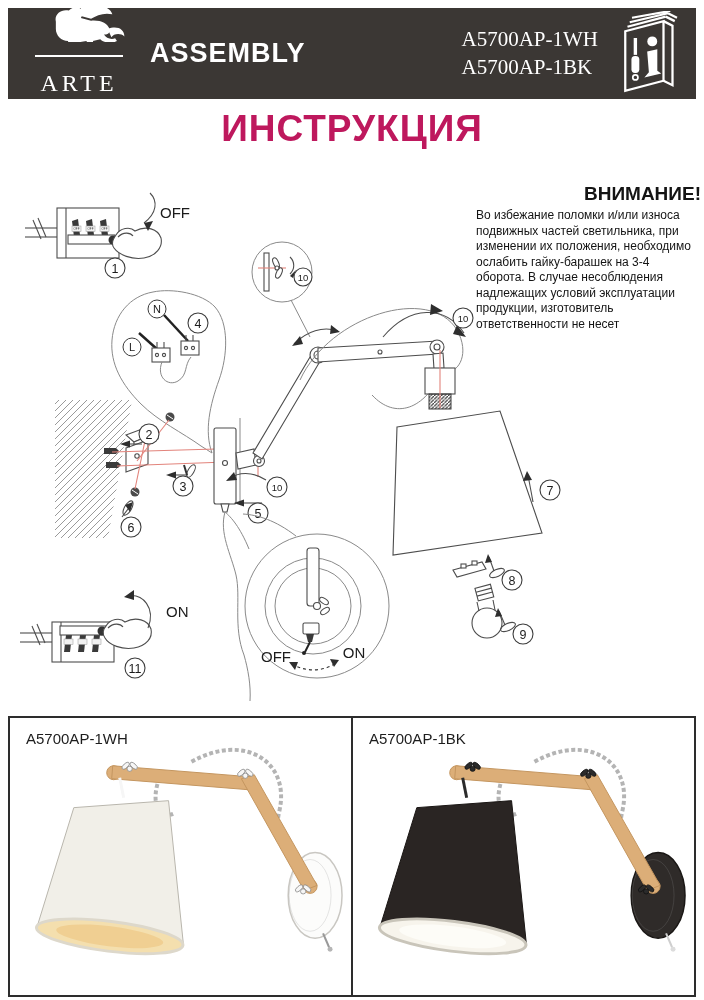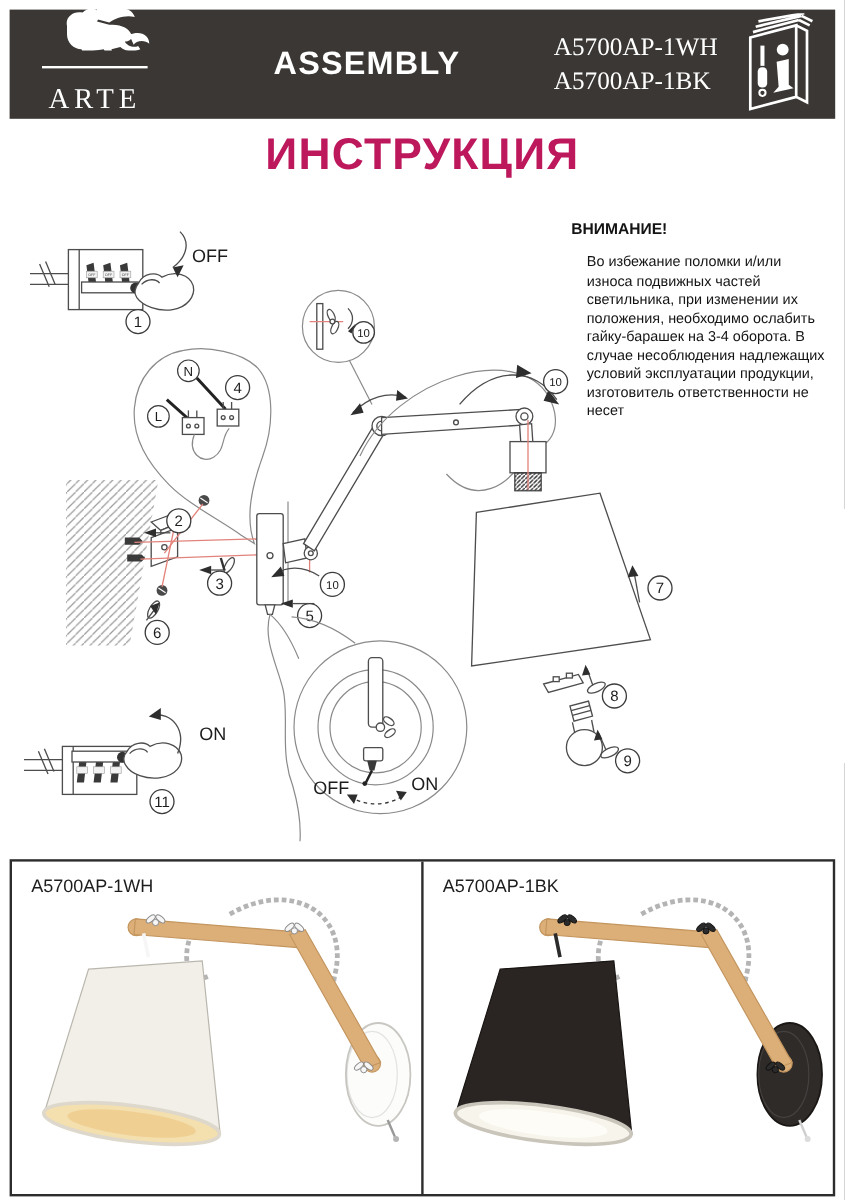--- a/index.html
+++ b/index.html
@@ -7,34 +7,34 @@
         font-family:"Liberation Sans","DejaVu Sans",sans-serif;overflow:hidden;}
   
   .header{position:absolute;left:8px;top:8px;right:8px;height:91px;background:#3b3734;
           display:flex;align-items:center;}
   .logo{width:142px;display:flex;flex-direction:column;align-items:center;padding-top:3px;gap:12px;}
   .logo svg{display:block;}
   .logo-rule{width:88px;height:2px;background:#fff;margin:1px 0 2px 0;}
   .brand-name{color:#fff;font-family:"Liberation Serif","DejaVu Serif",serif;
               font-size:24px;letter-spacing:4px;line-height:1;}
   .brand-sub{color:#fff;font-size:8px;letter-spacing:8px;margin-top:3px;padding-left:8px;}
-  .htitle{flex:1;text-align:center;color:#fff;font-weight:bold;font-size:27px;
+  .htitle{flex:1;color:#fff;font-weight:bold;font-size:27px;
           letter-spacing:1px;line-height:1.2;}
   .models{color:#fff;font-family:"Liberation Serif","DejaVu Serif",serif;font-size:21px;
           line-height:1.3;margin-right:16px;white-space:nowrap;}
   .bookicon{width:72px;margin-right:10px;}
   
   .big-title{position:absolute;top:108px;left:0;width:100%;text-align:center;
              font-size:37px;font-weight:bold;color:#be185d;letter-spacing:1px;margin:0;}
   
   .diagram{position:absolute;top:165px;left:0;width:704px;height:548px;}
   .diagram svg{position:absolute;left:0;top:0;}
   .warning{position:absolute;left:476px;top:18px;width:225px;color:#141414;}
-  .warning h3{margin:0 0 3px 0;font-size:13px;}
-  .warning p{margin:13px;font-size:12px;line-height:15.5px;}
+  .warning h3{margin:0 0 3px 0;font-size:19px;text-align:right;}
+  .warning p{margin:0;font-size:12px;line-height:15.5px;}
   .ln{fill:none;stroke:#4d4d4d;stroke-width:1.1;}
   .fw{fill:#fff;stroke:#4d4d4d;stroke-width:1.1;}
   .thin{fill:none;stroke:#8a8a8a;stroke-width:1;}
   .red{fill:none;stroke:#e2837b;stroke-width:1.1;}
   .ar{fill:#2e2e2e;stroke:none;}
   .dk{fill:#3a3a3a;stroke:none;}
   text.lbl{font:15px "Liberation Sans",sans-serif;fill:#1c1c1c;}
   text.tiny{font:3px "Liberation Sans",sans-serif;fill:#444;text-anchor:middle;}
   .co circle{fill:#fff;stroke:#3c3c3c;stroke-width:1.1;}
   .co text{font:12.5px "Liberation Sans",sans-serif;fill:#1c1c1c;text-anchor:middle;}

